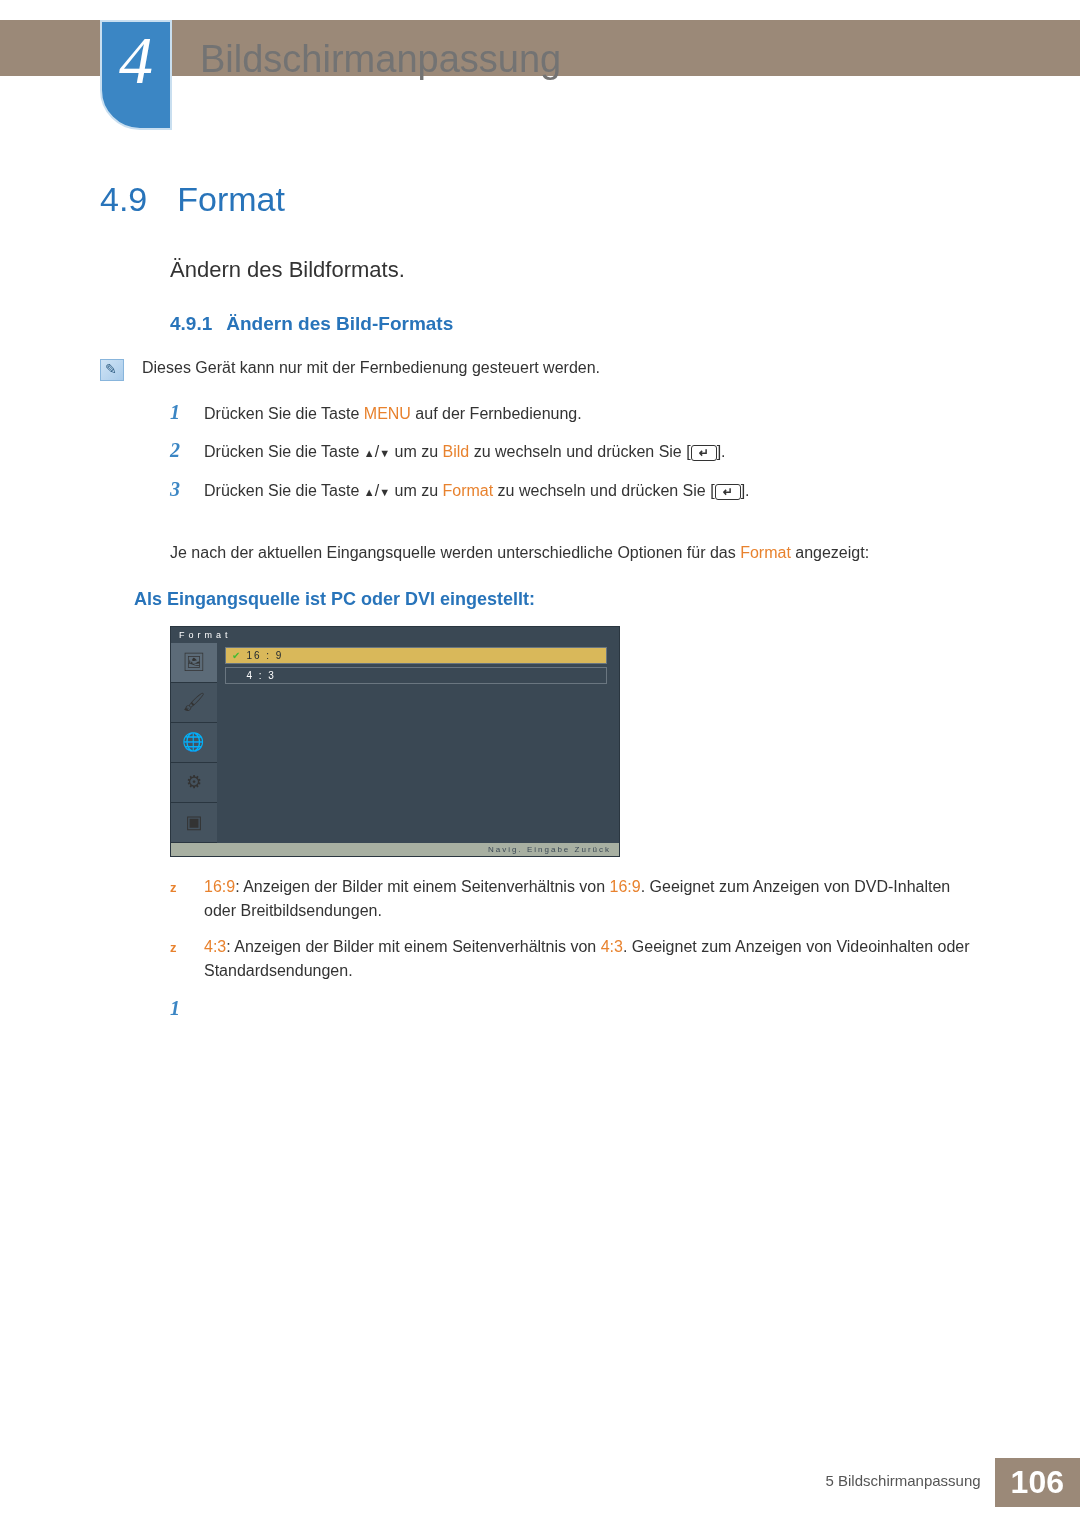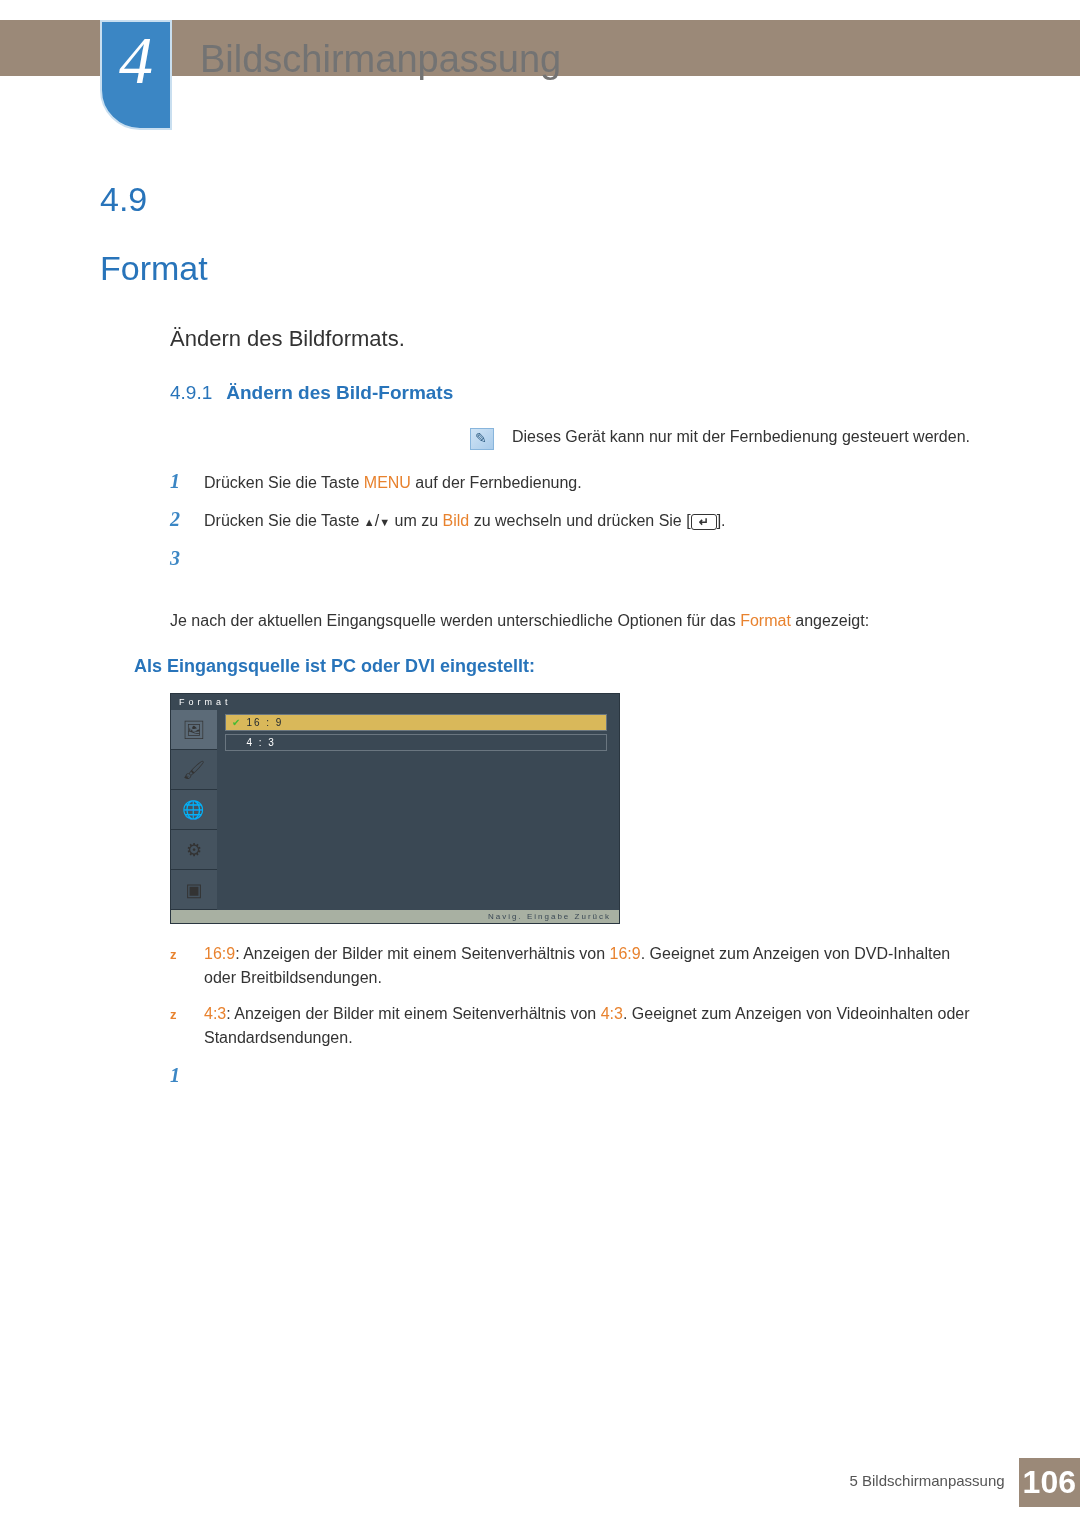--- a/index.html
+++ b/index.html
@@ -48,29 +48,29 @@
     font-size: 38px;
     color: #737373;
     font-weight: 400;
   }
   .content {
     position: absolute;
     top: 180px;
     left: 100px;
     width: 870px;
   }
-  .section-row { display: flex; gap: 30px; margin-bottom: 38px; flex-direction: column; }
+  .section-row { display: flex; gap: 30px; margin-bottom: 38px; }
   .section-num { font-size: 34px; color: #2874ba; font-weight: 400; }
   .section-title { font-size: 34px; color: #2874ba; font-weight: 400; }
   .intro { font-size: 22px; color: #333; margin-left: 70px; margin-bottom: 30px; }
   .subsection-row { display: flex; gap: 14px; margin-left: 70px; margin-bottom: 24px; }
-  .subsection-num { font-size: 19px; color: #2874ba; font-weight: normal; }
+  .subsection-num { font-size: 19px; color: #2874ba; font-weight: bold; }
   .subsection-title { font-size: 19px; color: #2874ba; font-weight: bold; }
 
-  .note-row { display: flex; gap: 18px; margin-bottom: 20px; align-items: flex-start; justify-content: flex-end; }
+  .note-row { display: flex; gap: 18px; margin-bottom: 20px; align-items: flex-start; }
   .note-icon {
     width: 24px; height: 22px;
     background: linear-gradient(135deg, #d0e4f5, #a9cbea);
     border: 1px solid #88b5dc;
     position: relative;
     flex-shrink: 0;
   }
   .note-icon::after {
     content: "✎";
     position: absolute;
@@ -160,21 +160,21 @@
   .footer-text {
     font-size: 15px;
     color: #555;
     padding: 14px 14px;
   }
   .footer-page {
     background: #9b8978;
     color: #fff;
     font-size: 32px;
     font-weight: bold;
-    padding: 6px 4px;
+    padding: 6px 16px;
   }
   .side-icon { font-size: 18px; }
 </style>
 </head>
 <body>
 
 <div class="top-bar"></div>
 
 <div class="chapter-badge">
   <span>4</span>
@@ -209,20 +209,23 @@
 
   <div class="step-row">
     <div class="step-num">2</div>
     <div class="step-text">
       <span>Drücken Sie die Taste </span><span class="arrow-up"></span>/<span class="arrow-down"></span><span> um zu </span><span class="orange">Bild</span><span> zu wechseln und drücken Sie [</span><span class="enter-icon"></span>].
     </div>
   </div>
 
   <div class="step-row">
     <div class="step-num">3</div>
+    <div class="step-text">
+      <span>Drücken Sie die Taste </span><span class="arrow-up"></span>/<span class="arrow-down"></span><span> um zu </span><span class="orange">Format</span><span> zu wechseln und drücken Sie [</span><span class="enter-icon"></span>].
+    </div>
   </div>
 
   <div class="para">
     <span>Je nach der aktuellen Eingangsquelle werden unterschiedliche Optionen für das </span><span class="orange">Format</span><span> angezeigt:</span>
   </div>
 
   <div class="subhead">Als Eingangsquelle ist PC oder DVI eingestellt:</div>
 
   <div class="osd">
     <div class="osd-title">Format</div>

